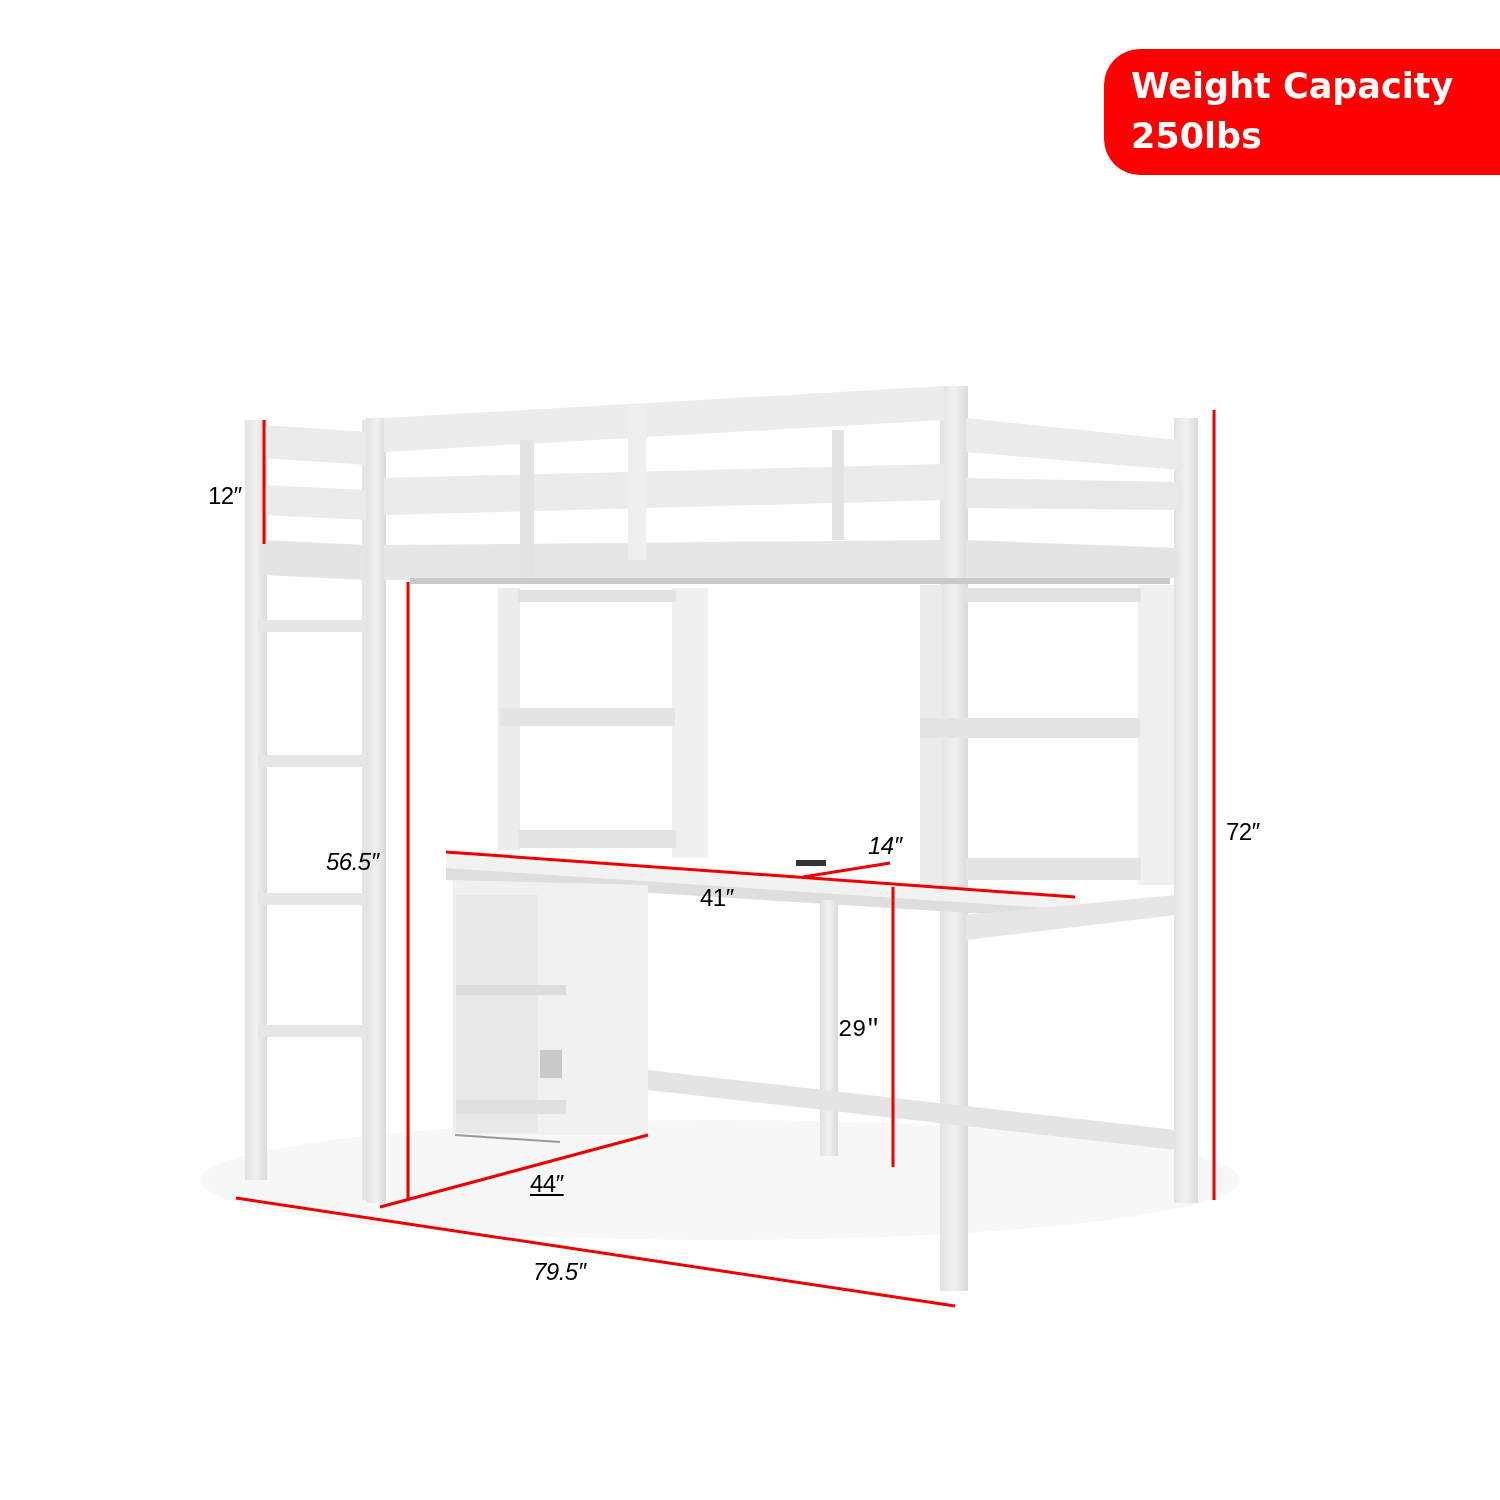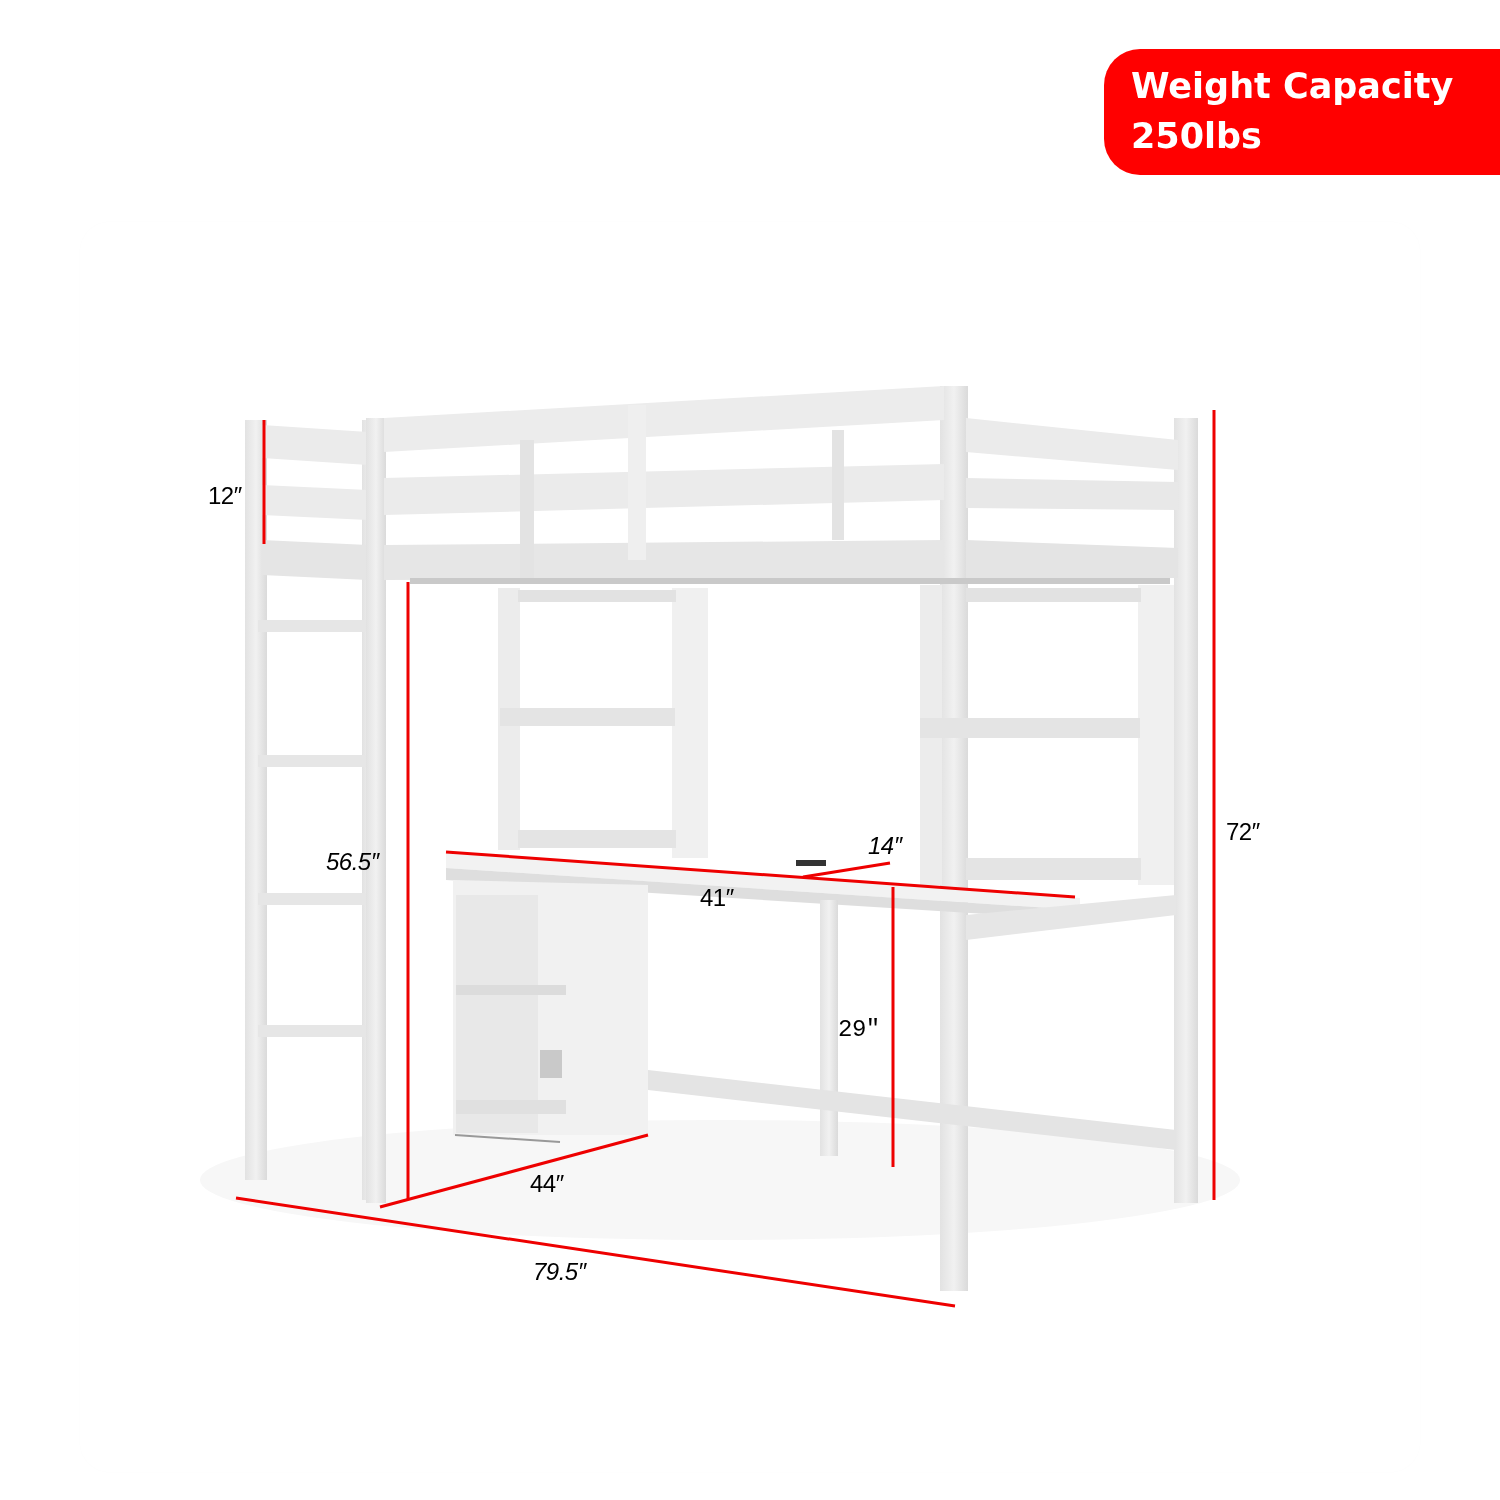--- a/index.html
+++ b/index.html
@@ -123,14 +123,14 @@
     <line x1="236" y1="1198" x2="955" y2="1306"></line>
   </g>
 </svg>
 
 <div class="dim-label" style="left:208px; top:482px;">12″</div>
 <div class="dim-label" style="left:326px; top:848px;font-style:italic;">56.5″</div>
 <div class="dim-label" style="left:868px; top:832px;font-style:italic;">14″</div>
 <div class="dim-label" style="left:700px; top:884px;">41″</div>
 <div class="dim-label" style="left:838px; top:1016px;font-family:Liberation Mono, monospace;">29″</div>
 <div class="dim-label" style="left:1226px; top:806px;margin-top:12px;">72″</div>
-<div class="dim-label" style="left:530px; top:1170px;">44″</div>
+<div class="dim-label" style="left:530px; top:1170px;text-decoration:underline;">44″</div>
 <div class="dim-label" style="left:533px; top:1258px;font-style:italic;">79.5″</div>
 
 </body></html>

